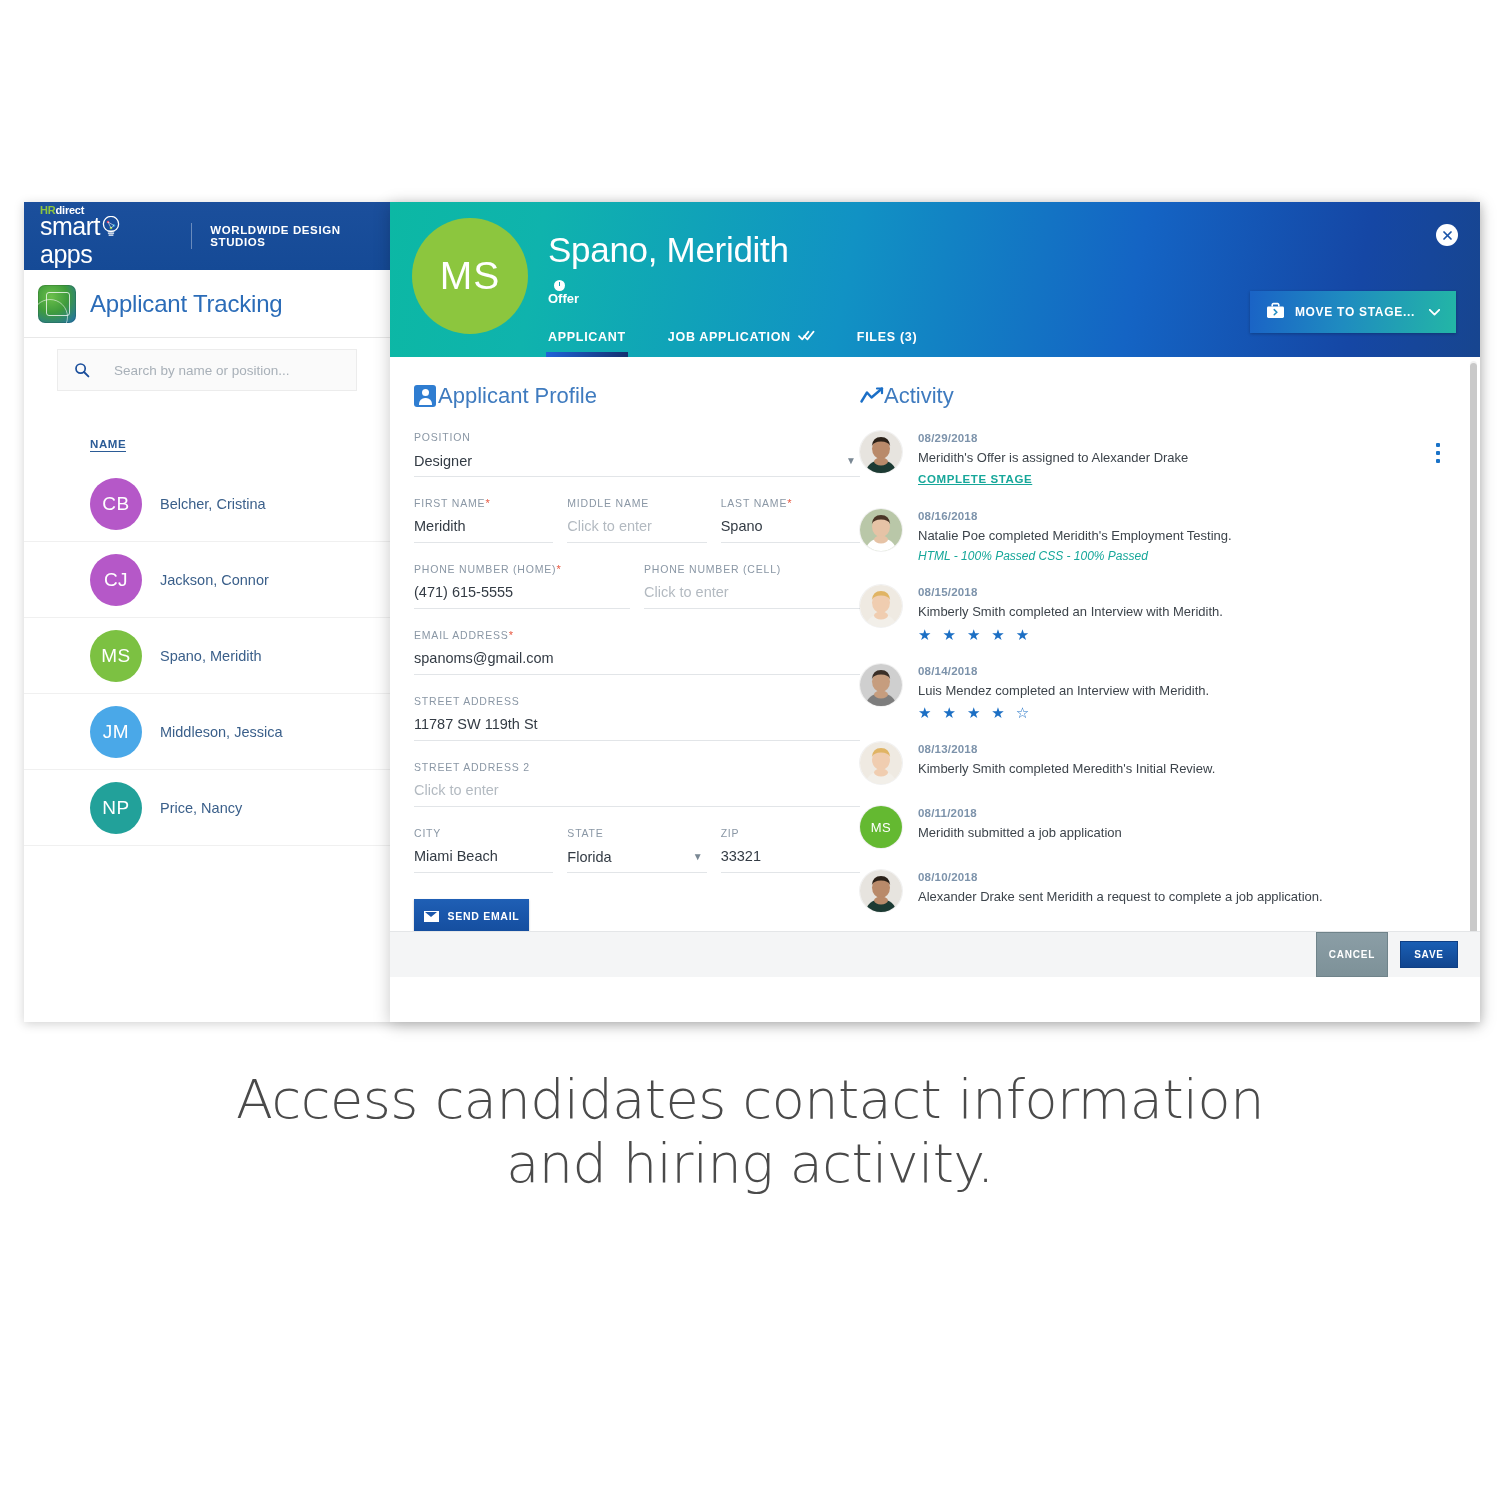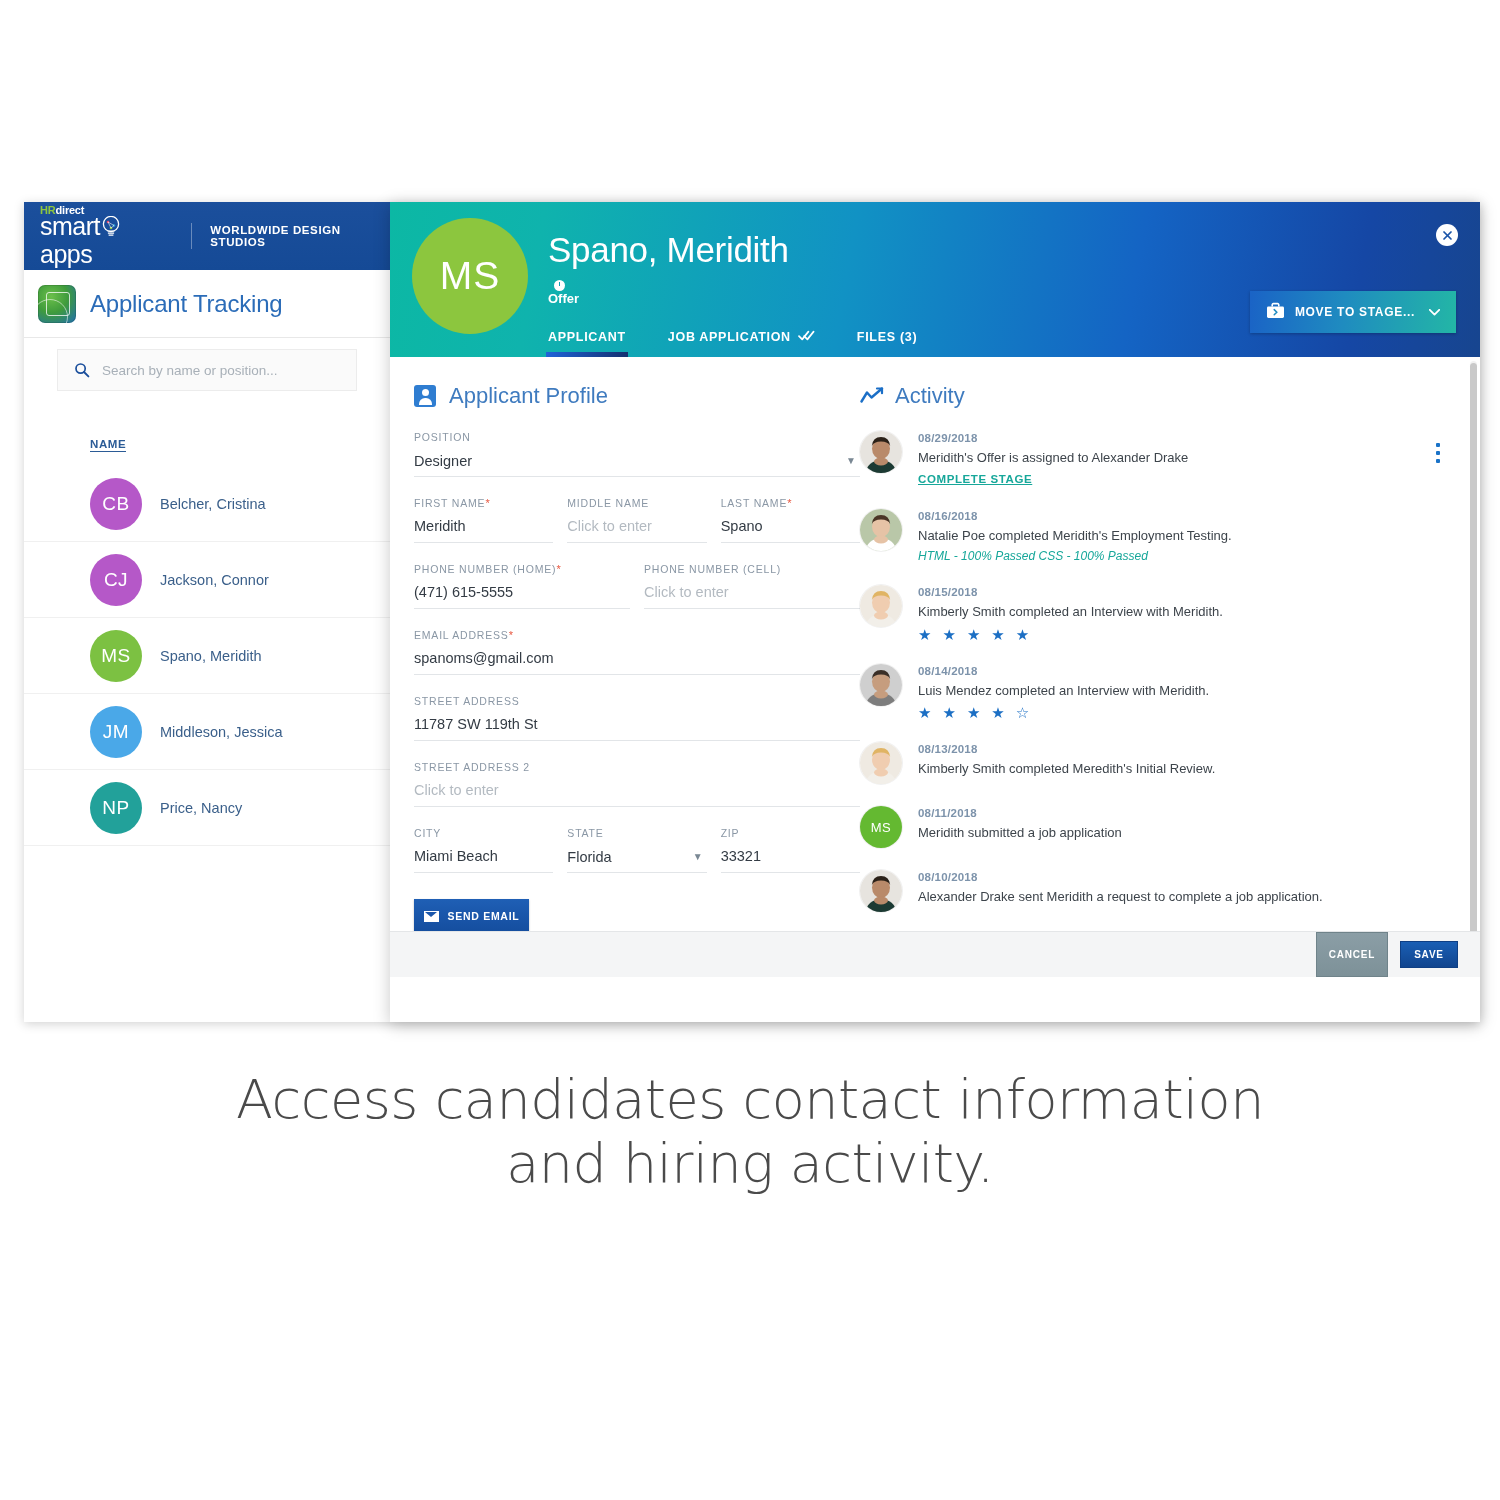--- a/index.html
+++ b/index.html
@@ -65,21 +65,21 @@
   .search-wrap {
     position: absolute; left: 0; top: 137px; width: 366px; height: 62px;
     background: #fff; display:flex; align-items:center; justify-content:center;
   }
   .search-box {
     width: 300px; height: 42px; background: #fafafa; border: 1px solid #ececec;
     display: flex; align-items: center; padding-left: 16px;
   }
   .search-icon { width: 16px; height: 16px; flex:0 0 auto; }
   .search-input {
-    border: 0; outline: 0; background: transparent; margin-left: 12px;
+    border: 0; outline: 0; background: transparent; margin-left: 24px;
     font-family: "Liberation Sans", sans-serif; font-size: 13.5px; color: #9aa3ad;
     width: 240px;
   }
   .search-input::placeholder { color: #a8b0b8; }
 
   .list-head {
     position:absolute; left: 0; top: 232px; width: 366px; padding-left: 66px;
   }
   .list-head span {
     font-size: 11.5px; font-weight: bold; color: #2b5b96;
@@ -168,21 +168,21 @@
     background: #f2f2f2; border-radius: 4px;
   }
   .scrollbar-thumb {
     position: absolute; right: 3px; top: 6px; width: 7px; height: 580px;
     background: #c9c9c9; border-radius: 4px; cursor: pointer;
   }
 
   .col-left { position:absolute; left: 0; top: 0; width: 470px; padding: 26px 0 0 24px; }
   .col-right { position:absolute; left: 470px; top: 0; width: 608px; padding: 26px 0 0 0; }
 
-  .section-title { display:flex; align-items:center; gap: 13px; margin-bottom: 22px; }
+  .section-title { display:flex; align-items:center; gap: 2px; margin-bottom: 22px; }
   .section-title .label { font-size: 22px; color: #3f7bbf; font-weight: 300; }
 
   .person-icon { width: 22px; height: 22px; background: #2f7dd1; border-radius: 3px; position: relative; }
   .person-icon::before {
     content:''; position:absolute; left:7.5px; top:4px; width:7px; height:7px;
     border-radius:50%; background:#fff;
   }
   .person-icon::after {
     content:''; position:absolute; left:4.5px; top:12.5px; width:13px; height:7px;
     border-radius:6px 6px 0 0; background:#fff;

